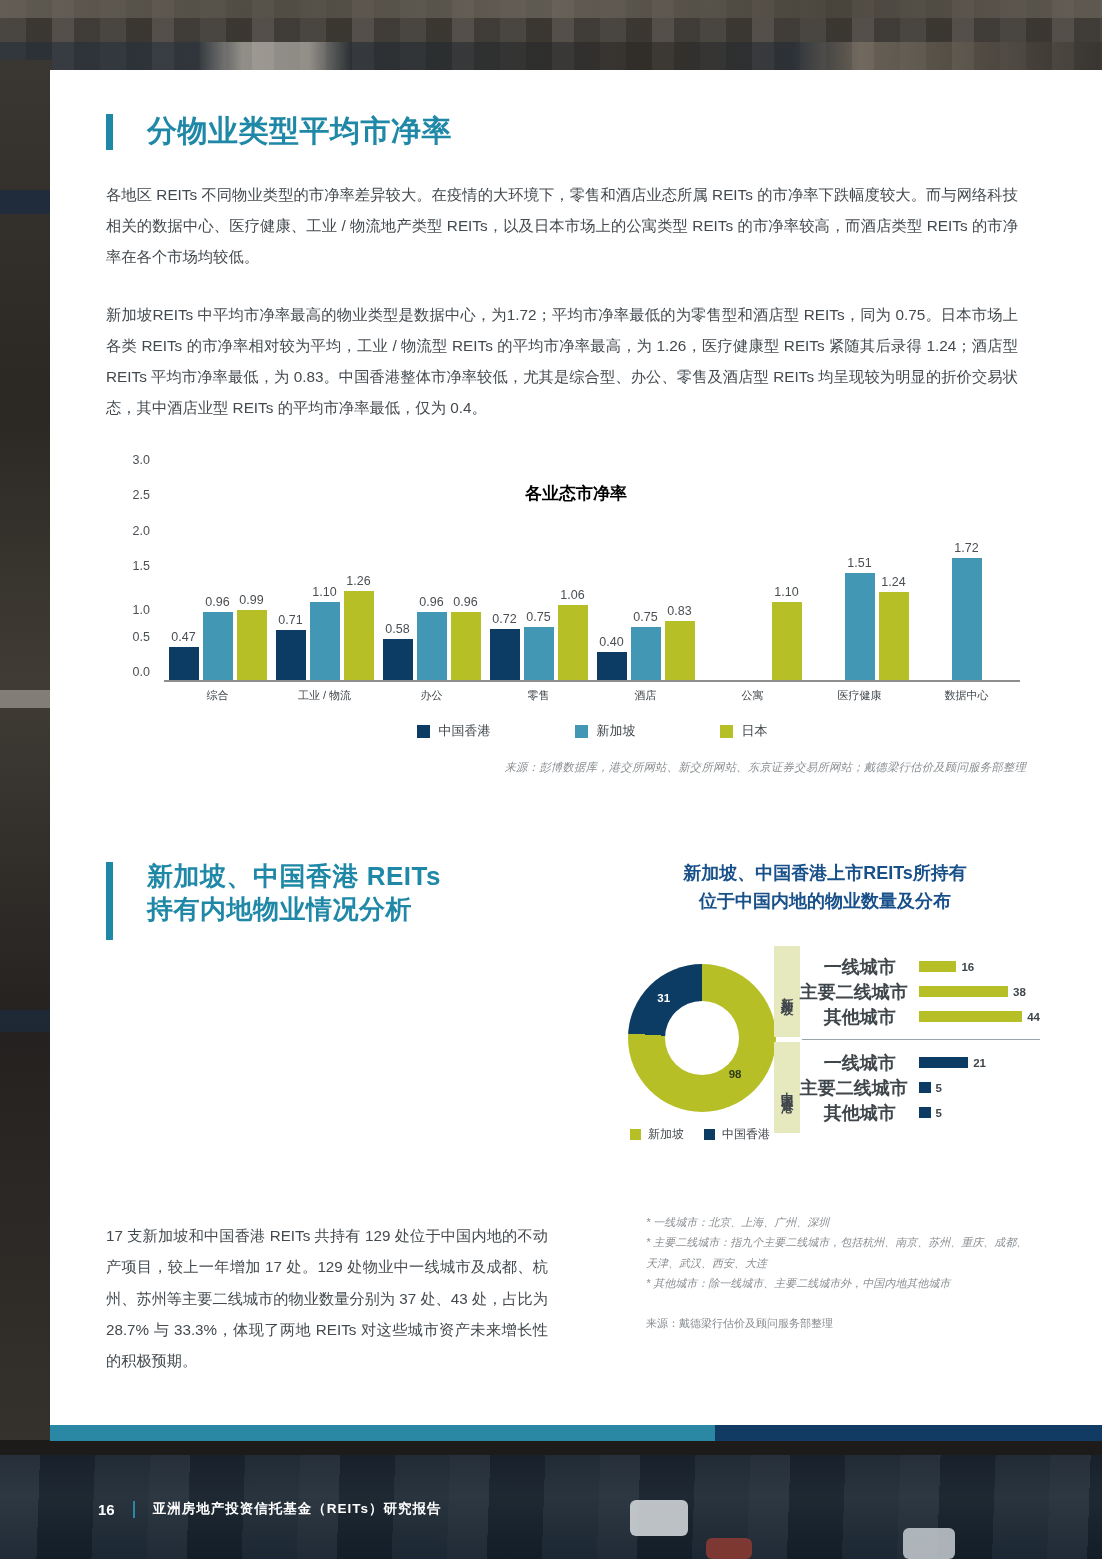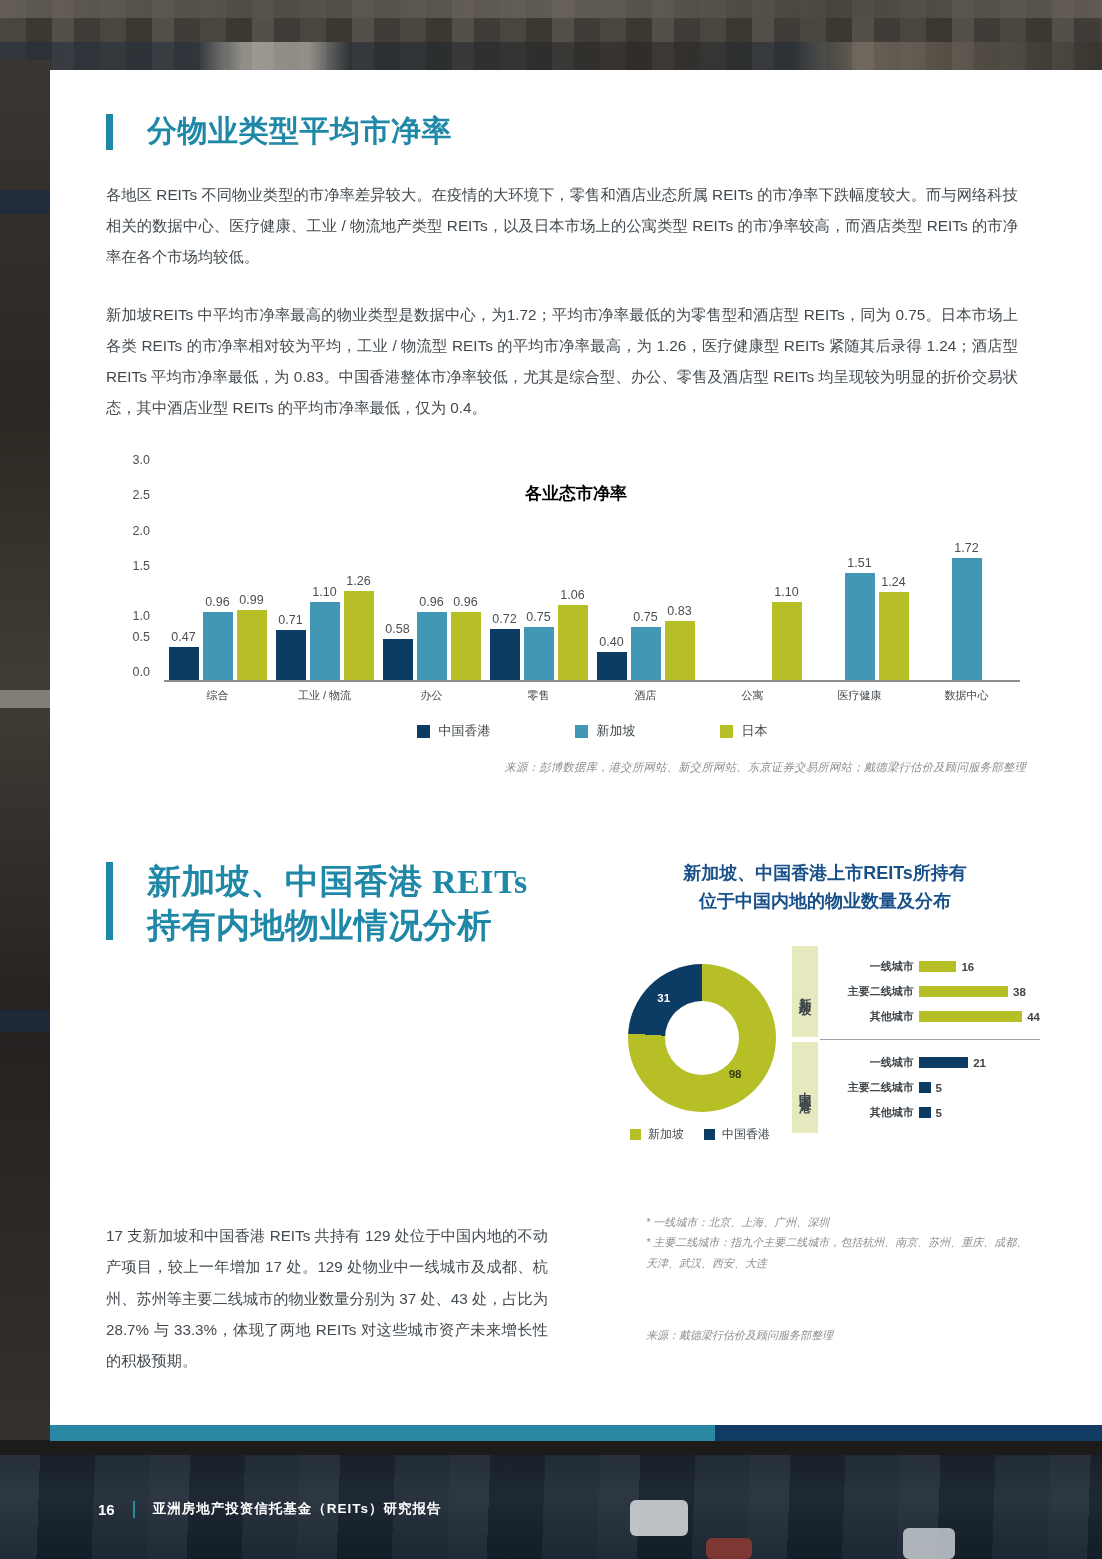--- a/index.html
+++ b/index.html
@@ -88,21 +88,21 @@
     width:7px;background:#1f88a7;flex:0 0 7px;margin-right:16px;
   }
   .sec-title{
     color:#1f88a7;font-size:30px;font-weight:700;line-height:1.28;
     letter-spacing:.5px;
   }
   #section1{position:absolute;left:56px;top:42px;}
   #section1 .sec-rule{height:36px;margin-top:2px;}
   #section2{position:absolute;left:56px;top:790px;}
   #section2 .sec-rule{height:78px;margin-top:2px;}
-  #section2 .sec-title{font-size:34px;font-family:Liberation Serif, serif;}
+  #section2 .sec-title{font-size:26px;}
 
   
   .body-text{
     color:#434a4f;font-size:15.3px;line-height:2.02;
     text-align:justify;text-justify:inter-ideograph;
   }
   #para1{position:absolute;left:56px;top:110px;width:912px;}
   #para2{position:absolute;left:56px;top:230px;width:912px;}
   #para3{position:absolute;left:56px;top:890px;width:442px;font-size:15.2px;line-height:2.06;}
   #para4{position:absolute;left:56px;top:1150px;width:442px;font-size:15.2px;line-height:2.06;}
@@ -175,34 +175,34 @@
   .rf-barscol{flex:1;position:relative;padding-left:6px;}
   .rf-blockwrap{display:flex;align-items:stretch;}
   .rf-sideband{
     width:26px;background:#e6e8bd;display:flex;align-items:center;justify-content:center;
     color:#3f464b;font-size:12.5px;font-weight:700;
     writing-mode:vertical-rl;letter-spacing:3px;
   }
   .rf-rows{flex:1;padding:8px 0 8px 0;}
   .rf-row{display:flex;align-items:center;height:25px;}
   .rf-rowlab{
-    width:96px;text-align:right;padding-right:5px;
-    color:#3f464b;font-size:11px;font-weight:700;white-space:nowrap;
+    width:96px;text-align:right;padding-right:23px;
+    color:#3f464b;font-size:18px;font-weight:700;white-space:nowrap;
   }
   .rf-rowbar{height:11px;}
   .rf-rowval{margin-left:5px;color:#3f464b;font-size:11.5px;font-weight:700;}
   .rf-divider{height:1px;background:#9aa3a8;margin:2px 0 2px 28px;}
 
   .rf-notes{
     position:absolute;left:36px;top:352px;width:392px;
     color:#8a8f93;font-size:11px;font-style:italic;line-height:1.85;
   }
   .rf-src{
-    position:absolute;left:36px;top:468px;width:392px;
-    color:#8a8f93;font-size:11px;font-style:italic;
+    position:absolute;left:36px;top:456px;width:392px;
+    color:#8a8f93;font-size:11px;
   }
 
   
   #footer{
     position:absolute;left:98px;top:1500px;display:flex;align-items:center;gap:0;
   }
   .ft-page{color:#ffffff;font-size:15px;font-weight:700;}
   .ft-div{width:2px;height:17px;background:#2b88a4;margin:0 18px;}
   .ft-text{color:#ffffff;font-size:13.5px;font-weight:700;letter-spacing:1px;}
 </style>
@@ -233,21 +233,21 @@
   </div>
 
   <div id="para1" class="body-text">各地区 REITs 不同物业类型的市净率差异较大。在疫情的大环境下，零售和酒店业态所属 REITs 的市净率下跌幅度较大。而与网络科技相关的数据中心、医疗健康、工业 / 物流地产类型 REITs，以及日本市场上的公寓类型 REITs 的市净率较高，而酒店类型 REITs 的市净率在各个市场均较低。</div>
   <div id="para2" class="body-text">新加坡REITs 中平均市净率最高的物业类型是数据中心，为1.72；平均市净率最低的为零售型和酒店型 REITs，同为 0.75。日本市场上各类 REITs 的市净率相对较为平均，工业 / 物流型 REITs 的平均市净率最高，为 1.26，医疗健康型 REITs 紧随其后录得 1.24；酒店型 REITs 平均市净率最低，为 0.83。中国香港整体市净率较低，尤其是综合型、办公、零售及酒店型 REITs 均呈现较为明显的折价交易状态，其中酒店业型 REITs 的平均市净率最低，仅为 0.4。</div>
 
   <div id="barchart">
     <div class="bc-title">各业态市净率</div>
     <div class="bc-ylabels" id="bc-ylabels">
           <div class="bc-ylab" style="top: 212px;">0.0</div>
           <div class="bc-ylab" style="top: 176.667px;">0.5</div>
-          <div class="bc-ylab" style="top: 156px;">1.0</div>
+          <div class="bc-ylab" style="top: 150px;">1.0</div>
           <div class="bc-ylab" style="top: 106px;">1.5</div>
           <div class="bc-ylab" style="top: 70.6667px;">2.0</div>
           <div class="bc-ylab" style="top: 35.3333px;">2.5</div>
           <div class="bc-ylab" style="top: 0px;">3.0</div>
         </div>
     <div class="bc-axis"></div>
     <div class="bc-groups" id="bc-groups">
           <div class="bc-group">
             <div class="bc-barwrap">
               <div class="bc-bar" style="height: 33.2133px; background: rgb(12, 60, 99);"></div>
@@ -450,20 +450,21 @@
                   <div class="rf-rowval">5</div>
                 </div>
               </div>
             </div>
           </div>
     </div>
 
     <div class="rf-notes" id="rf-notes">
           <div>* 一线城市：北京、上海、广州、深圳</div>
           <div>* 主要二线城市：指九个主要二线城市，包括杭州、南京、苏州、重庆、成都、天津、武汉、西安、大连</div>
+          <div>* 其他城市：除一线城市、主要二线城市外，中国内地其他城市</div>
         </div>
     <div class="rf-src">来源：戴德梁行估价及顾问服务部整理</div>
   </div>
 
   <div class="panel-bar-teal"></div>
   <div class="panel-bar-navy"></div>
  </div>
 </div>
 
 <div id="footer">

